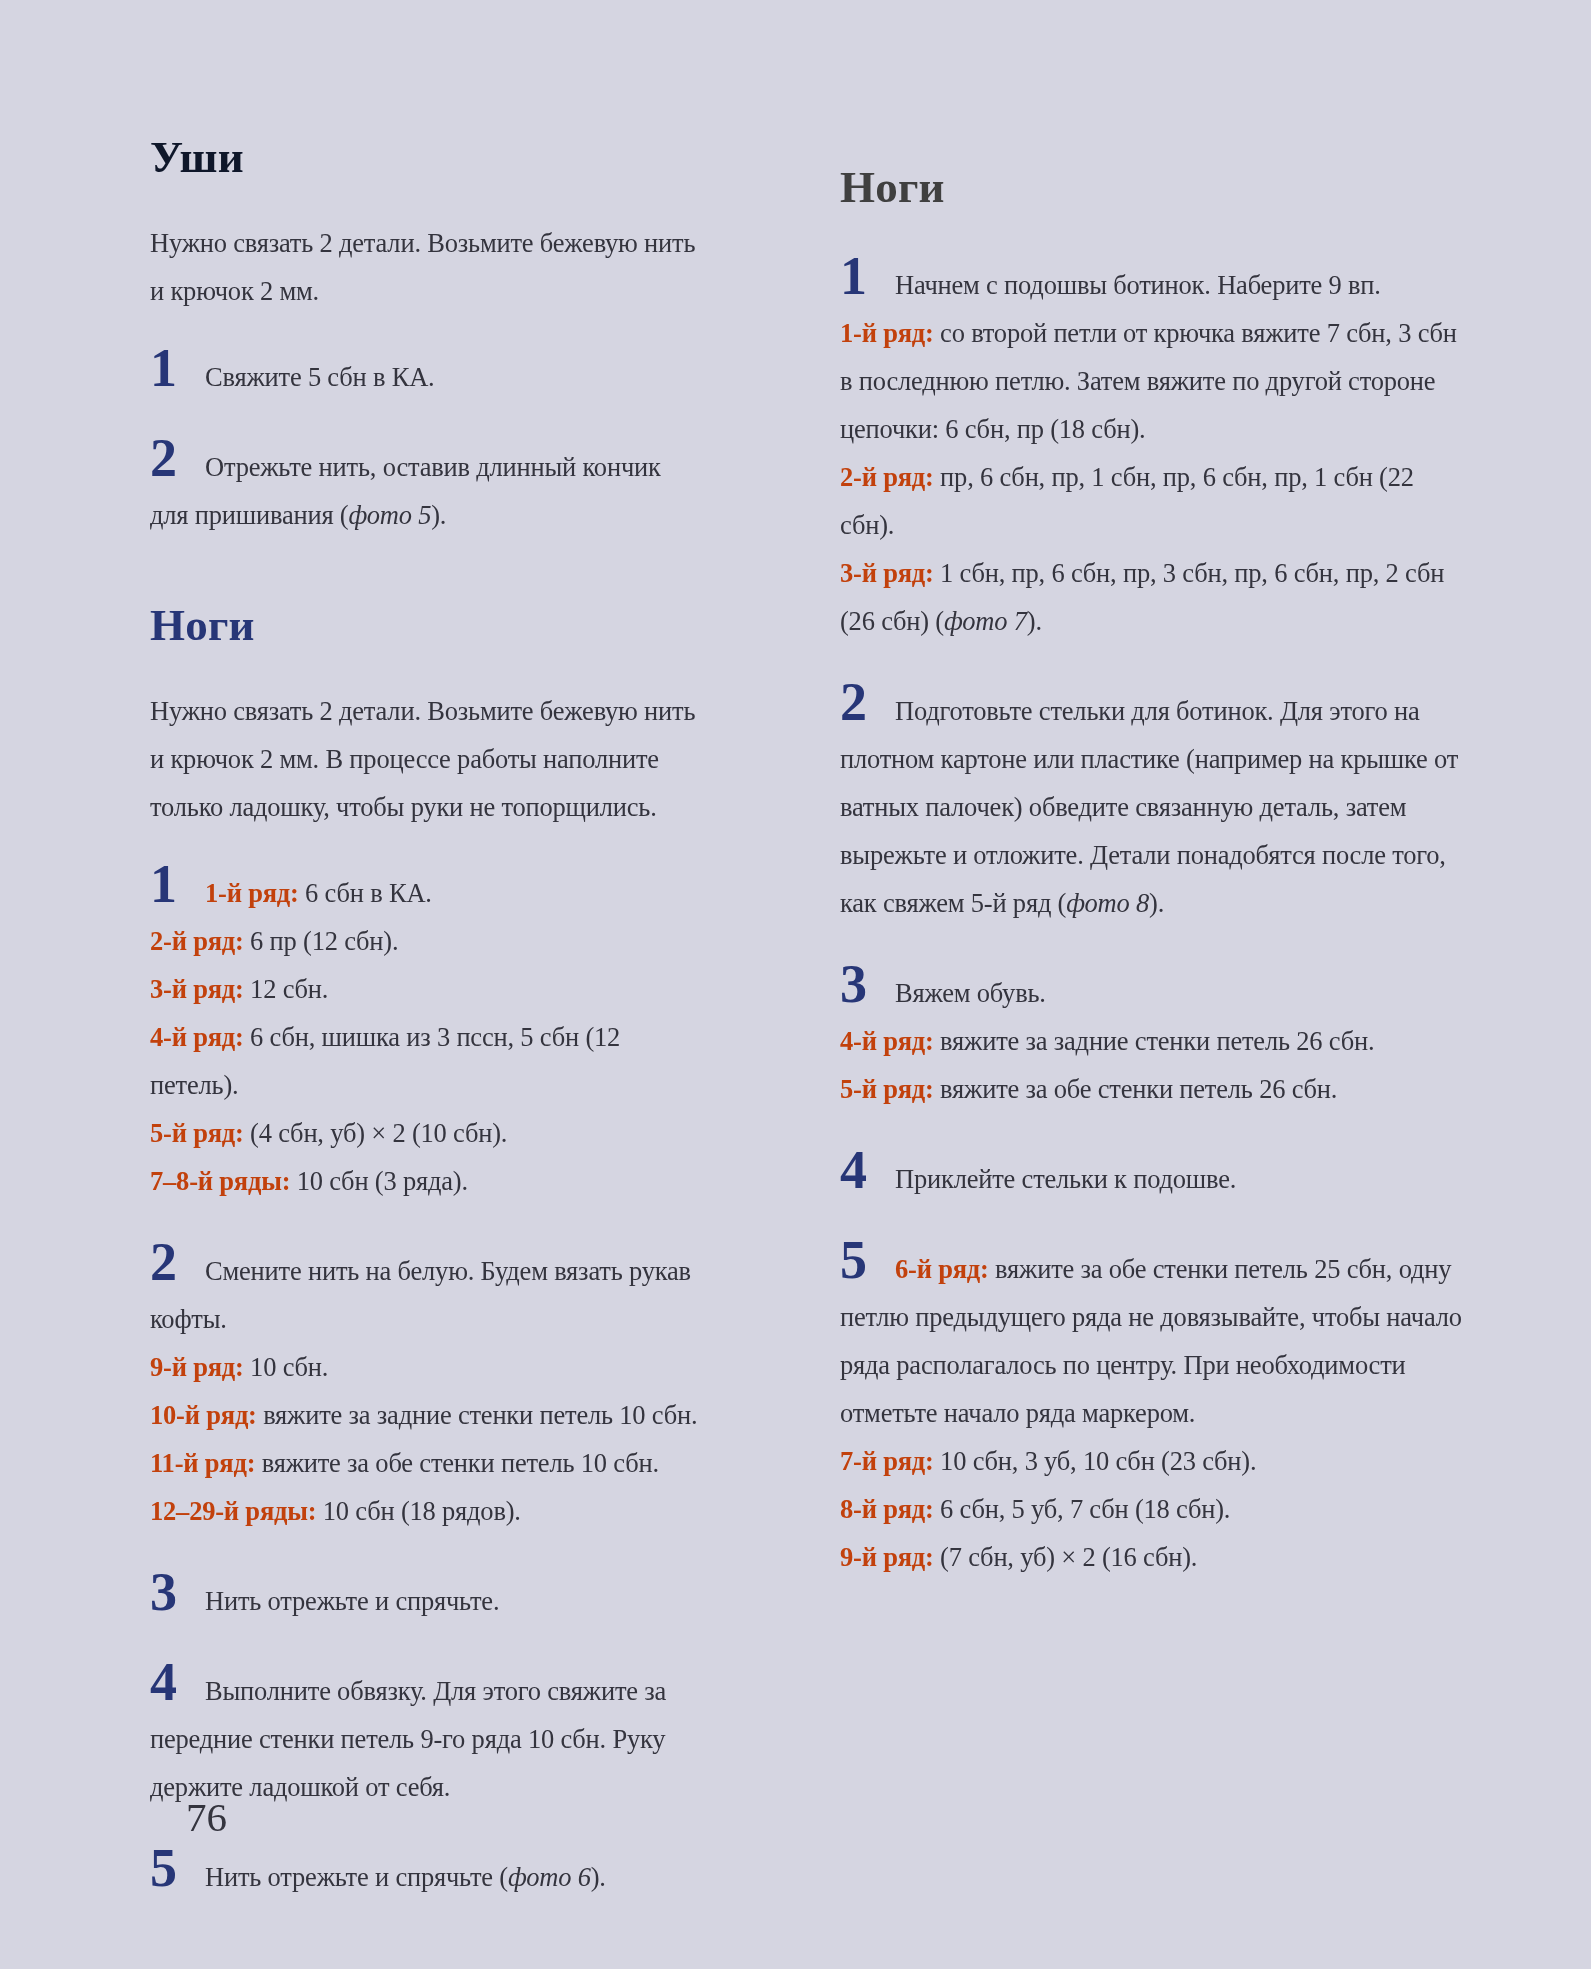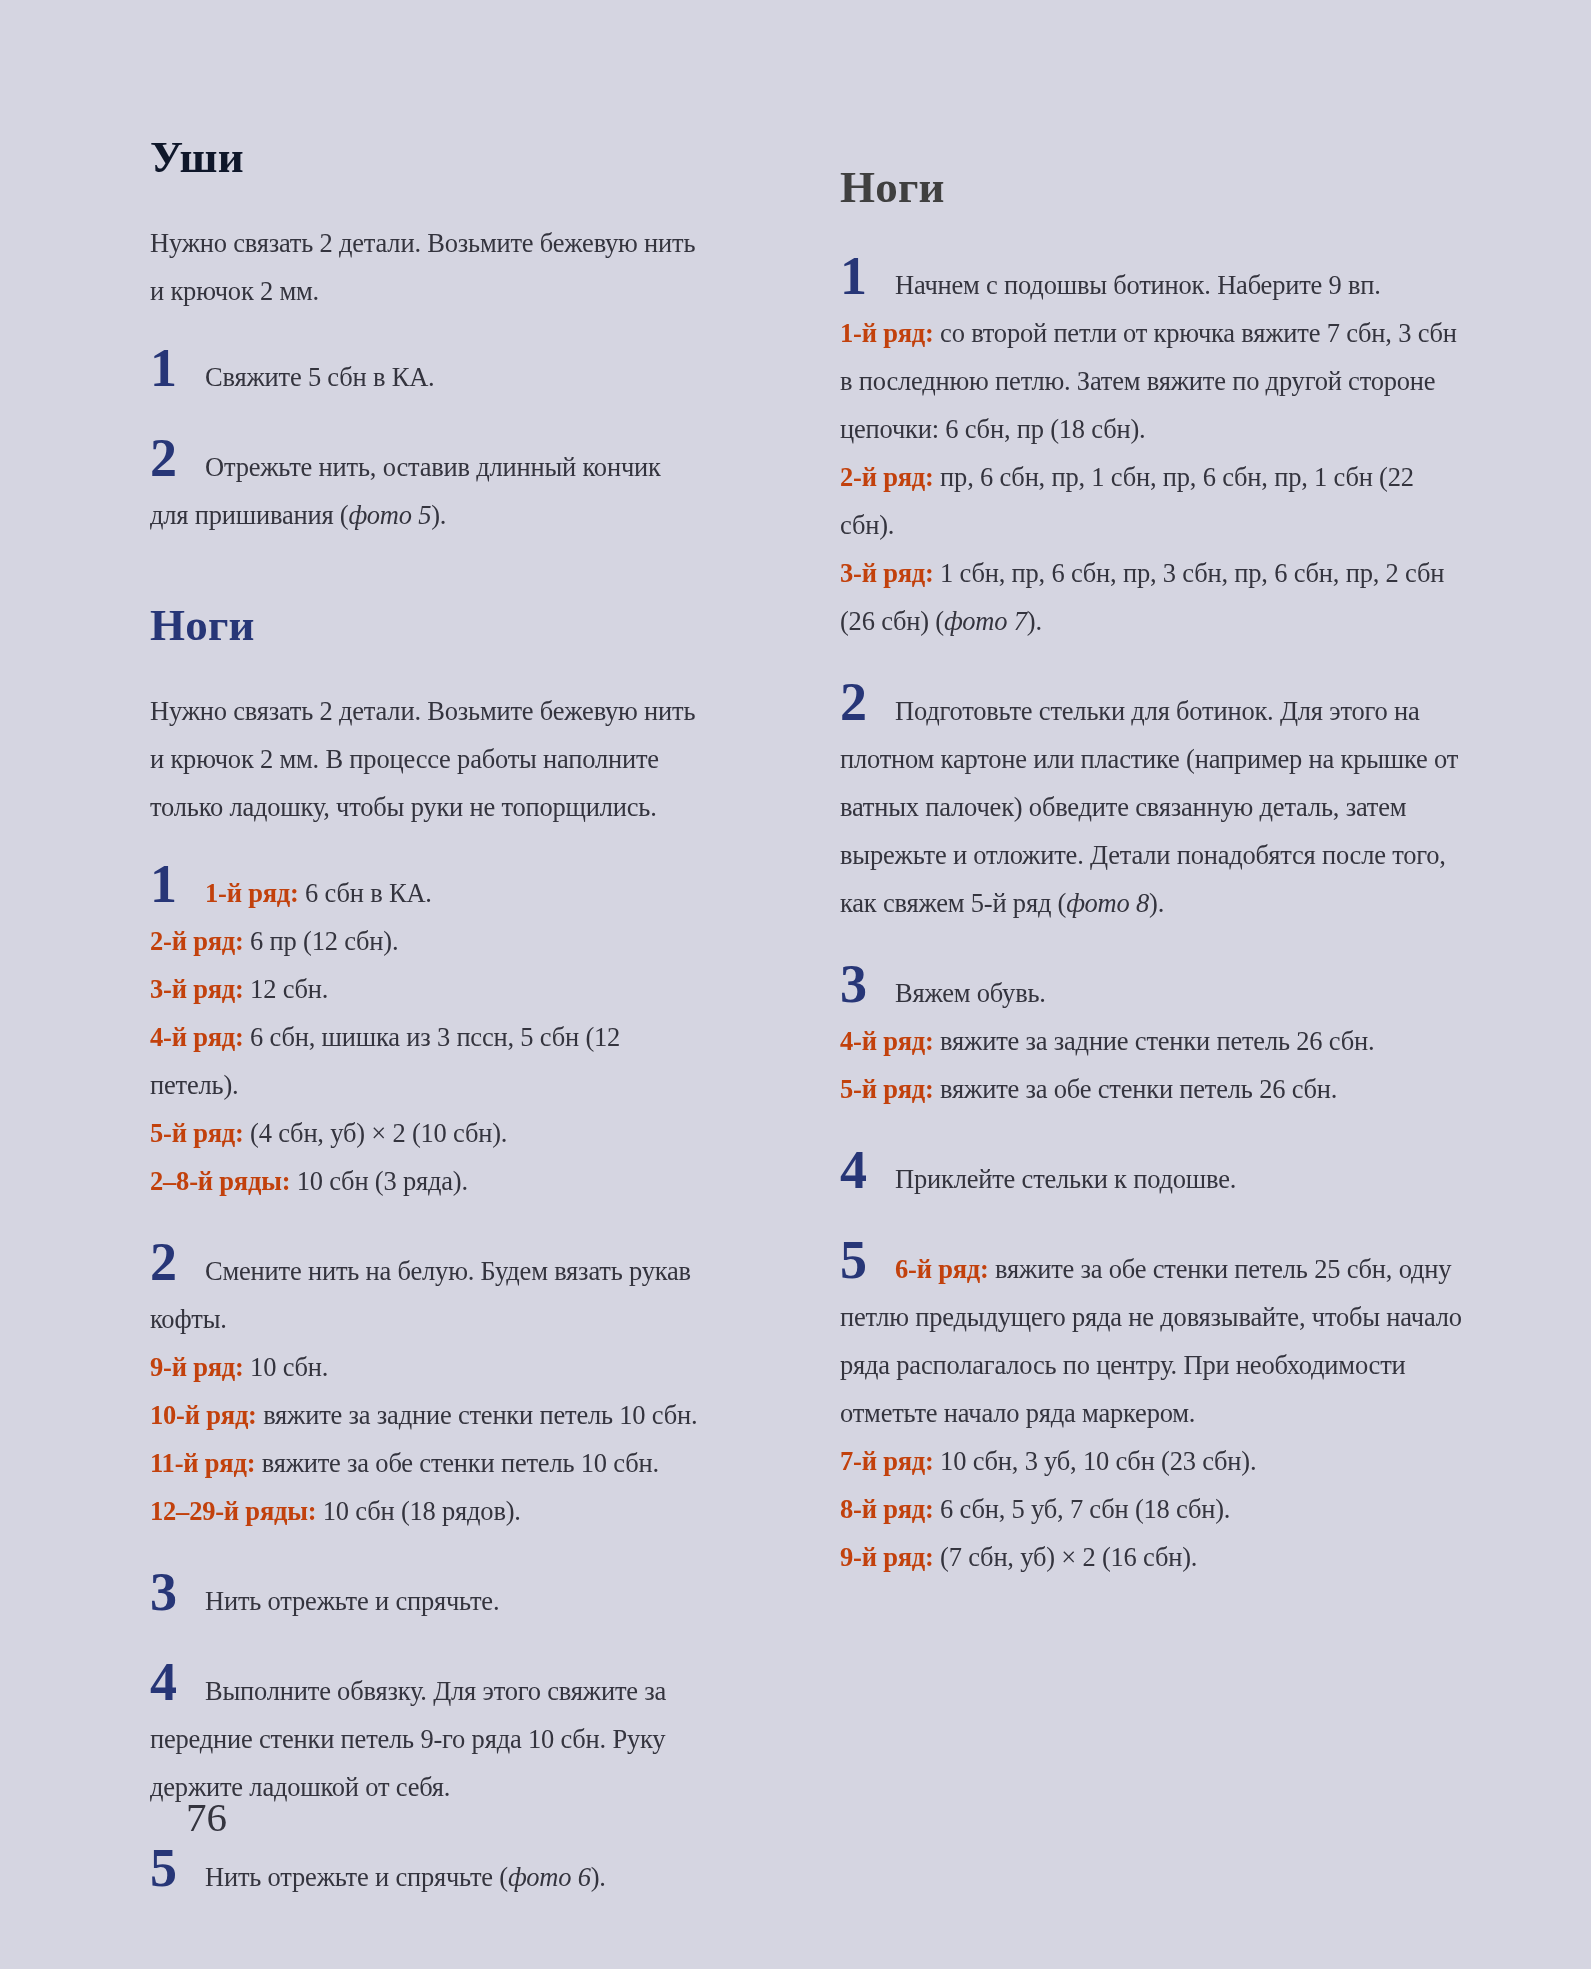--- a/index.html
+++ b/index.html
@@ -80,21 +80,21 @@
     </section>
     <section class="section-block" data-name="section">
       <h2 class="section-title" data-name="section-title" style="color: rgb(39, 54, 119);">Ноги</h2>
       <p class="intro" data-name="intro-paragraph">Нужно связать 2 детали. Возьмите бежевую нить и крючок 2 мм. В процессе работы на­полните только ладошку, чтобы руки не то­порщились.</p>
       <div class="step" data-name="step">
         <div class="line" data-name="step-lead-line"><span class="step-num" data-name="step-number" style="color: rgb(39, 54, 119);">1</span><b class="row-label" data-name="row-label">1-й ряд:</b> 6 сбн в КА.</div>
         <div class="line" data-name="step-row-line"><b class="row-label" data-name="row-label">2-й ряд:</b> 6 пр (12 сбн).</div>
         <div class="line" data-name="step-row-line"><b class="row-label" data-name="row-label">3-й ряд:</b> 12 сбн.</div>
         <div class="line" data-name="step-row-line"><b class="row-label" data-name="row-label">4-й ряд:</b> 6 сбн, шишка из 3 пссн, 5 сбн (12 петель).</div>
         <div class="line" data-name="step-row-line"><b class="row-label" data-name="row-label">5-й ряд:</b> (4 сбн, уб) × 2 (10 сбн).</div>
-        <div class="line" data-name="step-row-line"><b class="row-label" data-name="row-label">2–8-й ряды:</b> 10 сбн (3 ряда).</div>
+        <div class="line" data-name="step-row-line"><b class="row-label" data-name="row-label">7–8-й ряды:</b> 10 сбн (3 ряда).</div>
       </div>
       <div class="step" data-name="step">
         <div class="line" data-name="step-lead-line"><span class="step-num" data-name="step-number" style="color: rgb(39, 54, 119);">2</span>Смените нить на белую. Будем вязать рукав кофты.</div>
         <div class="line" data-name="step-row-line"><b class="row-label" data-name="row-label">9-й ряд:</b> 10 сбн.</div>
         <div class="line" data-name="step-row-line"><b class="row-label" data-name="row-label">10-й ряд:</b> вяжите за задние стенки петель 10 сбн.</div>
         <div class="line" data-name="step-row-line"><b class="row-label" data-name="row-label">11-й ряд:</b> вяжите за обе стенки петель 10 сбн.</div>
         <div class="line" data-name="step-row-line"><b class="row-label" data-name="row-label">12–29-й ряды:</b> 10 сбн (18 рядов).</div>
       </div>
       <div class="step" data-name="step">
         <div class="line" data-name="step-lead-line"><span class="step-num" data-name="step-number" style="color: rgb(39, 54, 119);">3</span>Нить отрежьте и спрячьте.</div>

